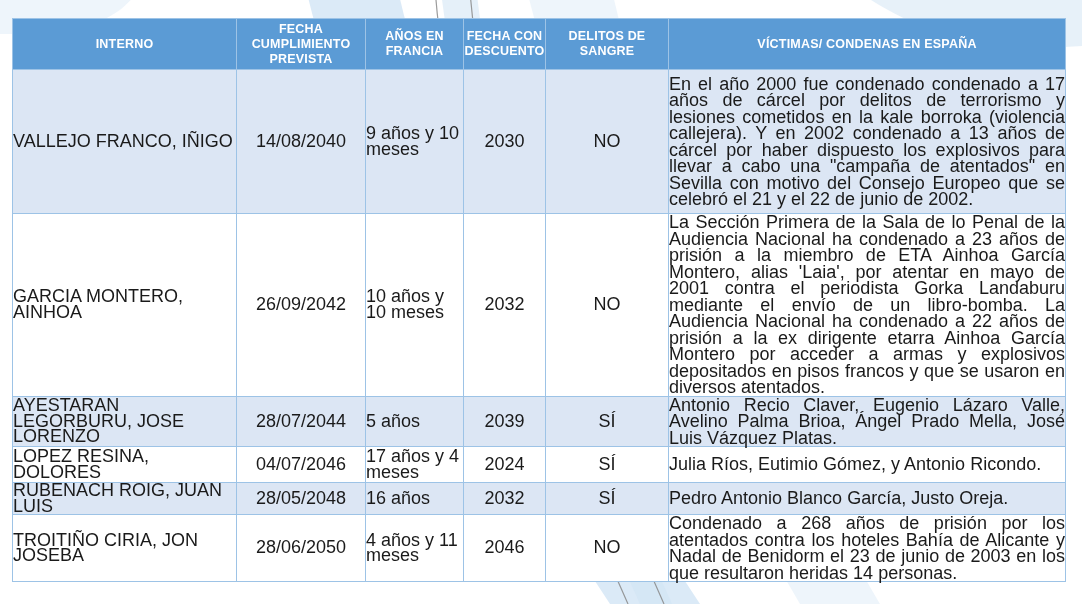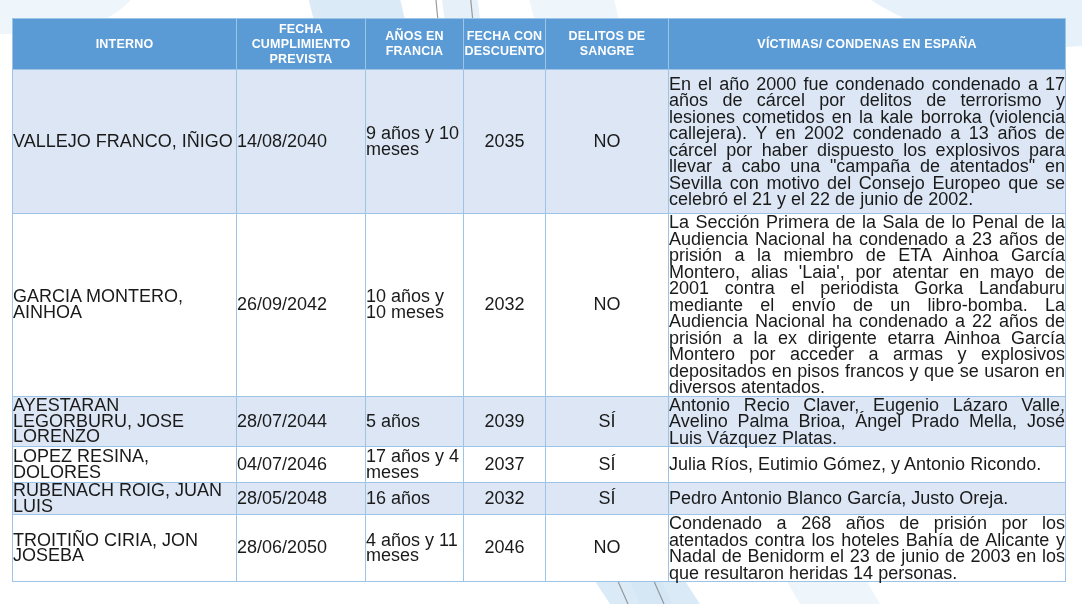--- a/index.html
+++ b/index.html
@@ -63,21 +63,21 @@
   
   tbody td {
     font-size: 18px;
     color: #1a1a1a;
     line-height: 15.5px;
   }
   tbody tr.band-blue td { background: #DCE6F4; }
   tbody tr.band-white td { background: #FFFFFF; }
 
   td.c-name    { padding: 5px 8px 5px 9px; text-align: left; }
-  td.c-date    { padding: 5px 4px; }
+  td.c-date    { padding: 5px 4px; text-align: center; }
   td.c-years   { padding: 5px 6px; text-align: left; }
   td.c-disc    { padding: 5px 4px; text-align: center; }
   td.c-blood   { padding: 5px 4px; text-align: center; }
   td.c-desc    {
     padding: 6px 9px 6px 9px;
     text-align: justify;
     text-justify: inter-word;
     line-height: 16.5px;
     vertical-align: top;
   }
@@ -137,21 +137,21 @@
         <th>DELITOS DE SANGRE</th>
         <th>VÍCTIMAS/ CONDENAS EN ESPAÑA</th>
       </tr>
     </thead>
     <tbody>
 
       <tr class="band-blue" style="height:144px">
         <td class="c-name">VALLEJO FRANCO, IÑIGO</td>
         <td class="c-date">14/08/2040</td>
         <td class="c-years">9 años y 10 meses</td>
-        <td class="c-disc">2035</td>
+        <td class="c-disc">2030</td>
         <td class="c-blood">NO</td>
         <td class="c-desc">En el año 2000 fue condenado  condenado a 17 años de cárcel por delitos de terrorismo y lesiones cometidos en la kale borroka (violencia callejera). Y en 2002 condenado a 13 años de cárcel por haber dispuesto los explosivos para llevar a cabo una "campaña de atentados" en Sevilla con motivo del Consejo Europeo que se celebró el 21 y el 22 de junio de 2002.</td>
       </tr>
 
       <tr class="band-white" style="height:181px">
         <td class="c-name">GARCIA MONTERO, AINHOA</td>
         <td class="c-date">26/09/2042</td>
         <td class="c-years">10 años y 10 meses</td>
         <td class="c-disc">2032</td>
         <td class="c-blood">NO</td>
@@ -164,21 +164,21 @@
         <td class="c-years">5 años</td>
         <td class="c-disc">2039</td>
         <td class="c-blood">SÍ</td>
         <td class="c-desc mid">Antonio Recio Claver, Eugenio Lázaro Valle, Avelino Palma Brioa, Ángel Prado Mella, José Luis Vázquez Platas.</td>
       </tr>
 
       <tr class="band-white" style="height:36px">
         <td class="c-name">LOPEZ RESINA, DOLORES</td>
         <td class="c-date">04/07/2046</td>
         <td class="c-years">17 años y 4 meses</td>
-        <td class="c-disc">2037</td>
+        <td class="c-disc">2024</td>
         <td class="c-blood">SÍ</td>
         <td class="c-desc mid">Julia Ríos, Eutimio Gómez, y Antonio Ricondo.</td>
       </tr>
 
       <tr class="band-blue" style="height:14px">
         <td class="c-name">RUBENACH ROIG, JUAN LUIS</td>
         <td class="c-date">28/05/2048</td>
         <td class="c-years">16 años</td>
         <td class="c-disc">2032</td>
         <td class="c-blood">SÍ</td>

